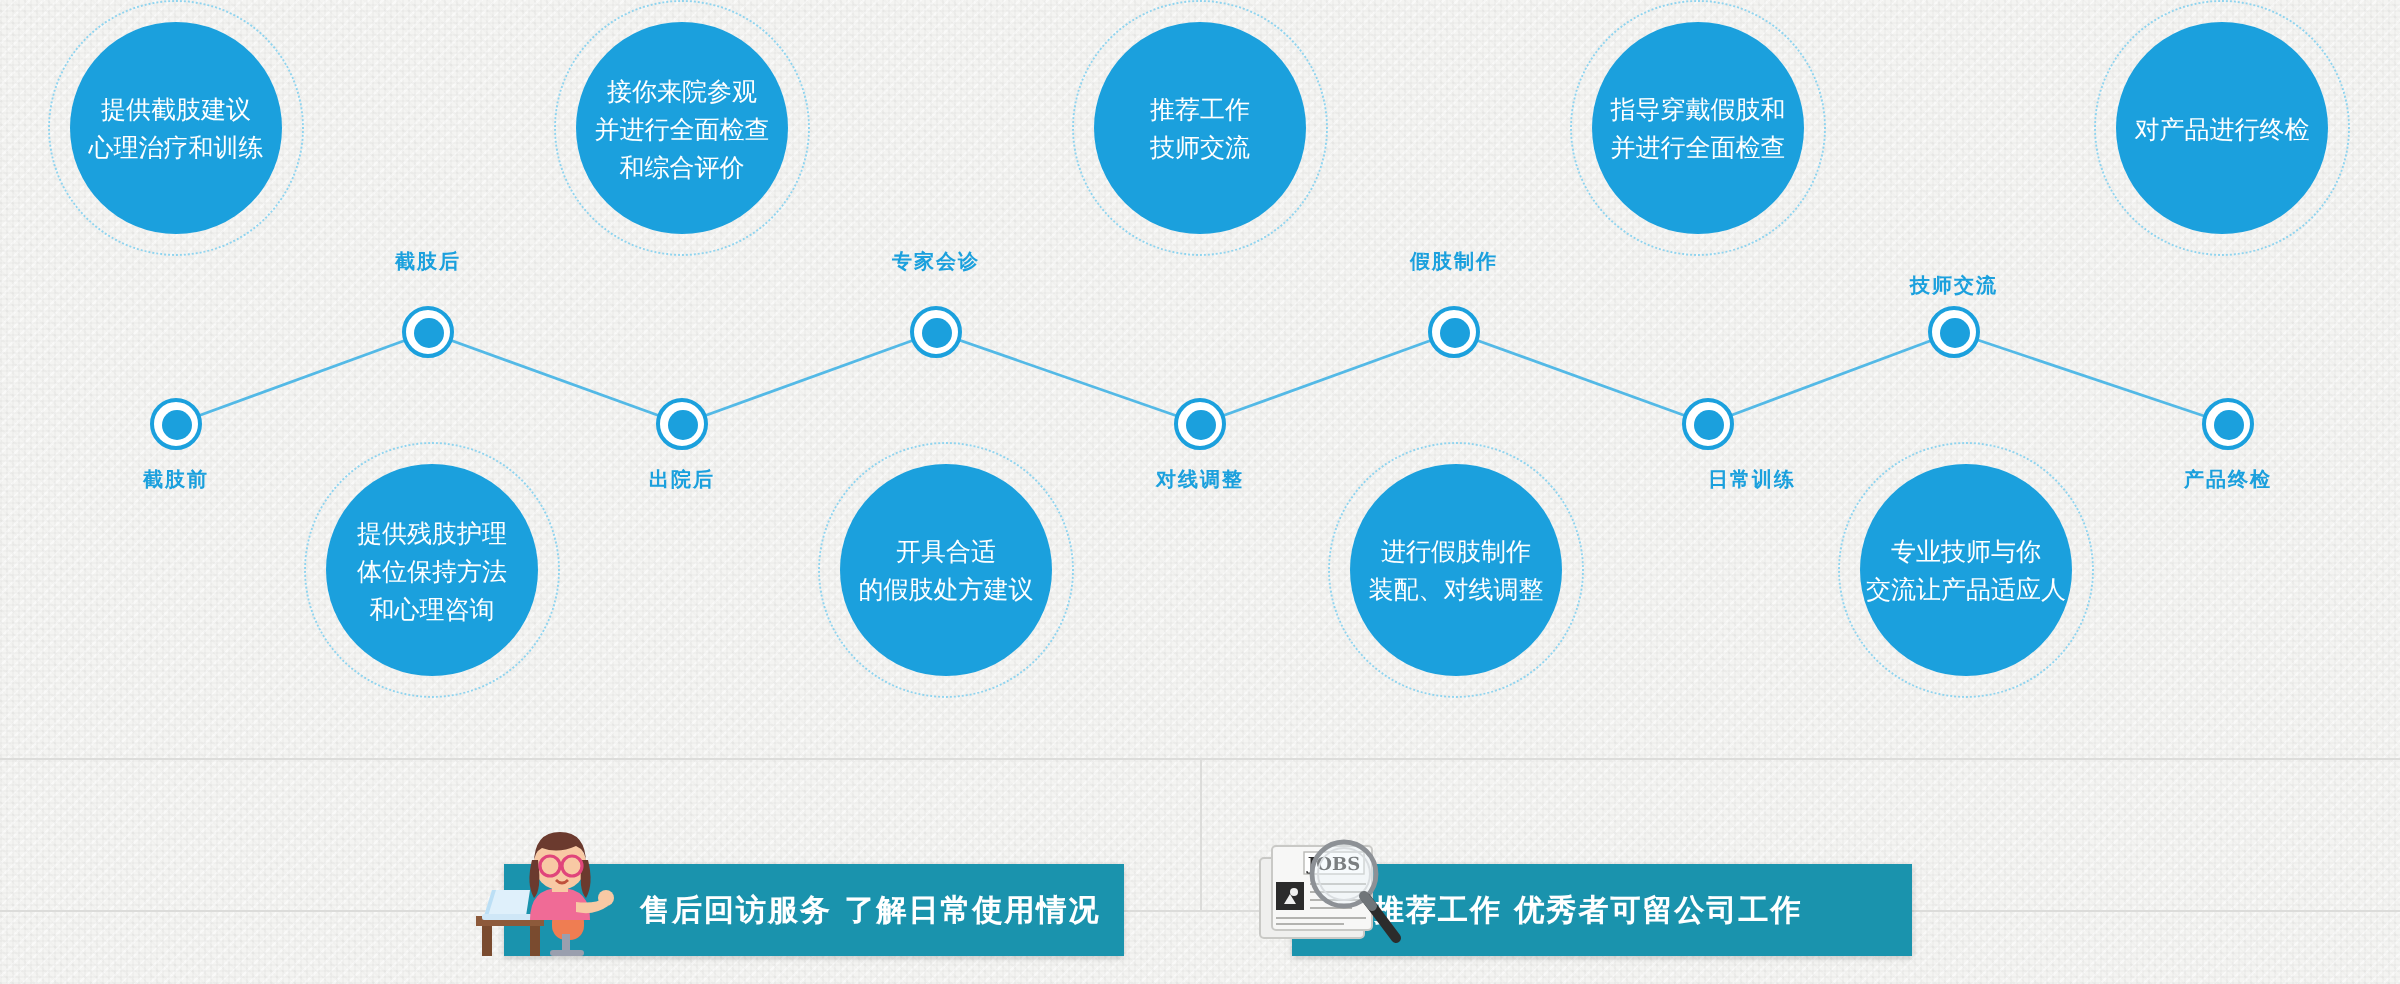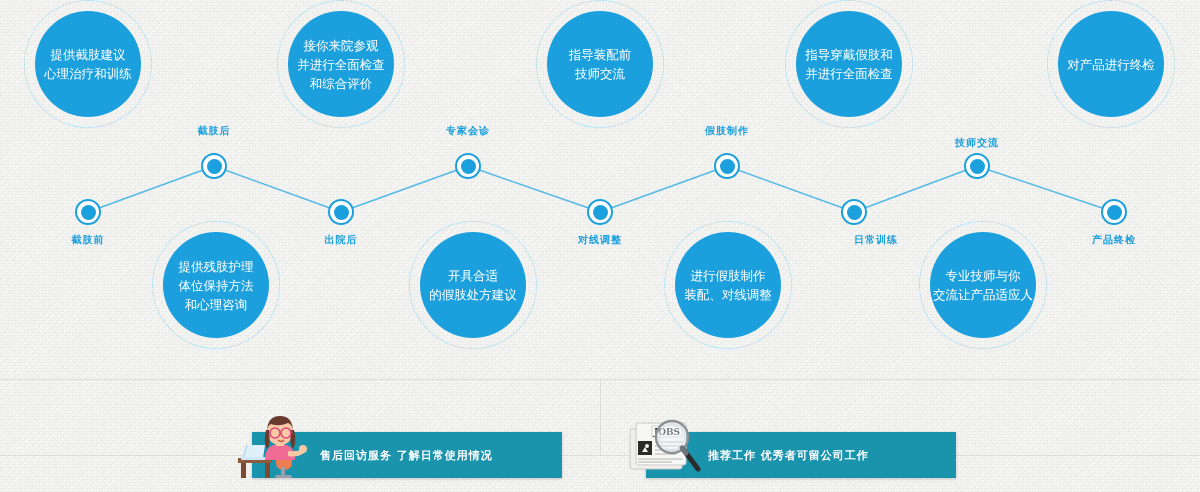--- a/index.html
+++ b/index.html
@@ -67,33 +67,33 @@
   .rule-v{position:absolute;width:1px;background:#dcdcda;z-index:1;}
 
   
   .banner{
     position:absolute;z-index:4;height:46px;
     background:#1a93ad;
     display:flex;align-items:center;
     box-shadow:0 1px 3px rgba(0,0,0,.18);
   }
   .banner-text{
-    color:#ffffff;font-size:11px;font-weight:bold;
+    color:#ffffff;font-size:15px;font-weight:bold;
     letter-spacing:1px;white-space:nowrap;
   }
   .banner-art{position:absolute;bottom:0;pointer-events:none;}
 
   
   #banner-aftersales{left:252px;top:432px;width:310px;}
   #banner-aftersales .banner-text{margin-left:68px;}
   #art-operator{left:232px;top:414px;width:78px;height:64px;z-index:5;}
 
   
   #banner-jobs{left:646px;top:432px;width:310px;}
-  #banner-jobs .banner-text{margin-left:62px;}
+  #banner-jobs .banner-text{margin-left:41px;}
   #art-jobs{left:628px;top:415px;width:74px;height:64px;z-index:5;}
 </style>
 </head>
 <body>
 
 <div id="texture"></div>
 
 <div id="stage">
 
   <svg id="flow-lines" viewBox="0 0 1200 380" xmlns="http://www.w3.org/2000/svg">
@@ -152,21 +152,21 @@
         <div class="bubble-inner">
           <div>
             <span>开具合适</span>
             <span>的假肢处方建议</span>
           </div>
         </div>
       </div>
       <div class="bubble" style="left: 600px; top: 64px;">
         <div class="bubble-inner">
           <div>
-            <span>指导装配前</span>
+            <span>推荐工作</span>
             <span>技师交流</span>
           </div>
         </div>
       </div>
       <div class="bubble" style="left: 728px; top: 285px;">
         <div class="bubble-inner">
           <div>
             <span>进行假肢制作</span>
             <span>装配、对线调整</span>
           </div>

